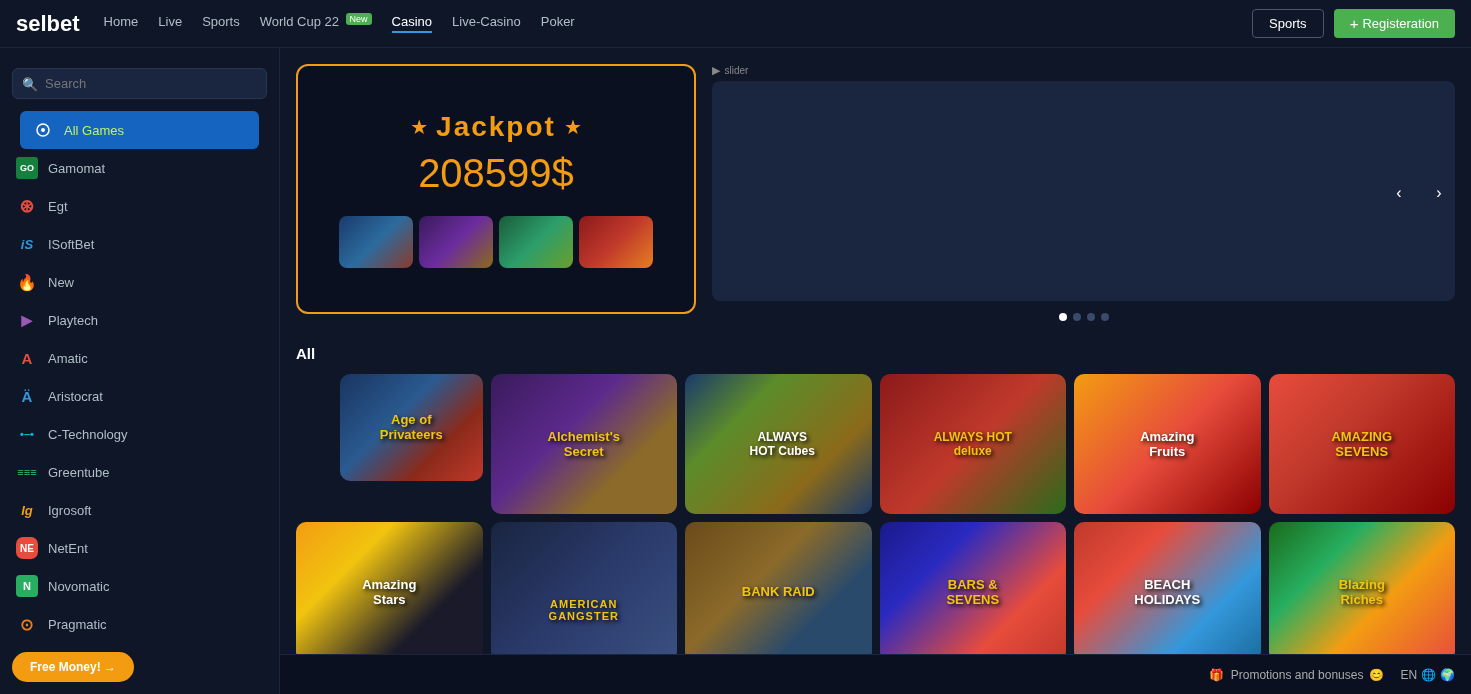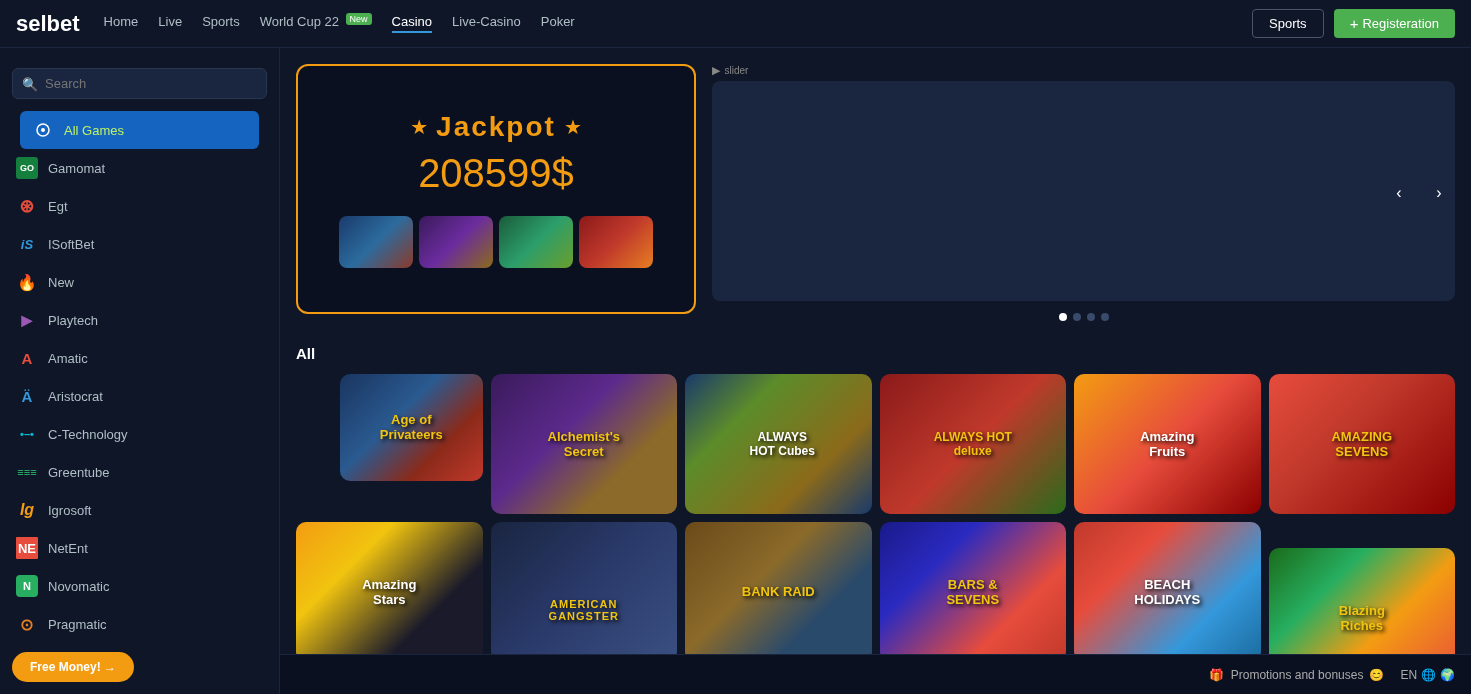--- a/index.html
+++ b/index.html
@@ -77,21 +77,21 @@
     .gc-alchemist { background: linear-gradient(135deg, #3a1a5c 0%, #5c2a8c 40%, #8b6a2a 70%); }
     .gc-always-hot-cubes { background: linear-gradient(135deg, #1a3a6b 0%, #5c8c2a 30%, #8b6a1a 70%, #1a3a6b 100%); }
     .gc-always-hot-deluxe { background: linear-gradient(135deg, #8b1a1a 0%, #c0392b 50%, #2a6b1a 100%); }
     .gc-amazing-fruits { background: linear-gradient(135deg, #f39c12 0%, #e74c3c 50%, #8b0000 100%); }
     .gc-amazing-sevens { background: linear-gradient(135deg, #e74c3c 0%, #c0392b 40%, #8b0000 100%); }
     .gc-amazing-stars { background: linear-gradient(135deg, #f39c12 0%, #f1c40f 30%, #1a1a2a 70%); }
     .gc-american { background: linear-gradient(135deg, #1a2540 0%, #2a3a6b 50%, #3a5080 100%); }
     .gc-bank-raid { background: linear-gradient(135deg, #6b4a1a 0%, #8b6a2a 40%, #2a4a6b 70%); }
     .gc-bars-sevens { background: linear-gradient(135deg, #1a1a8b 0%, #2a2ac0 30%, #e74c3c 70%, #c0392b 100%); }
     .gc-beach { background: linear-gradient(135deg, #c0392b 0%, #e74c3c 30%, #3498db 70%, #1a6b9e 100%); }
-    .gc-blazing { background: linear-gradient(135deg, #1a6b1a 0%, #27ae60 30%, #f39c12 60%, #e74c3c 100%); margin-top: 26px; }
+    .gc-blazing { background: linear-gradient(135deg, #1a6b1a 0%, #27ae60 30%, #f39c12 60%, #e74c3c 100%); }
 
     
     .bottom-bar { position: fixed; bottom: 0; right: 0; left: 280px; background: #0a1020; border-top: 1px solid #1a2540; height: 40px; display: flex; align-items: center; justify-content: flex-end; padding: 0 16px; gap: 16px; }
     .bottom-promo { display: flex; align-items: center; gap: 6px; font-size: 12px; color: #aaa; }
     .bottom-lang { display: flex; align-items: center; gap: 4px; font-size: 12px; color: #aaa; }
 
     
     .game-card-inner { width: 100%; height: 100%; display: flex; align-items: center; justify-content: center; font-size: 11px; font-weight: 900; text-align: center; padding: 4px; text-shadow: 1px 1px 3px rgba(0,0,0,0.8); color: #fff; }
   </style>
 </head>
@@ -167,25 +167,25 @@
     </div>
     <div class="sidebar-item">
       <span class="sidebar-icon" style="color:#00bcd4;font-size:11px;">•–•</span>
       <span>C-Technology</span>
     </div>
     <div class="sidebar-item">
       <span class="sidebar-icon" style="color:#2ecc71;font-size:11px;">≡≡≡</span>
       <span>Greentube</span>
     </div>
     <div class="sidebar-item">
-      <span class="sidebar-icon" style="color:#f39c12;font-style:italic;font-weight:bold;font-size:16px;">Ig</span>
+      <span class="sidebar-icon" style="color:#f39c12;font-style:italic;font-weight:bold;font-size:13px;">Ig</span>
       <span>Igrosoft</span>
     </div>
     <div class="sidebar-item">
-      <span class="sidebar-icon" style="background:#e74c3c;color:#fff;font-size:13px;font-weight:900;border-radius:1px;padding:2px 3px;">NE</span>
+      <span class="sidebar-icon" style="background:#e74c3c;color:#fff;font-size:10px;font-weight:900;border-radius:7px;padding:2px 3px;">NE</span>
       <span>NetEnt</span>
     </div>
     <div class="sidebar-item">
       <span class="sidebar-icon" style="background:#27ae60;color:#fff;border-radius:4px;font-size:11px;font-weight:bold;padding:2px 4px;">N</span>
       <span>Novomatic</span>
     </div>
     <div class="sidebar-item">
       <span class="sidebar-icon" style="color:#e67e22;font-size:16px;">⊙</span>
       <span>Pragmatic</span>
     </div>

